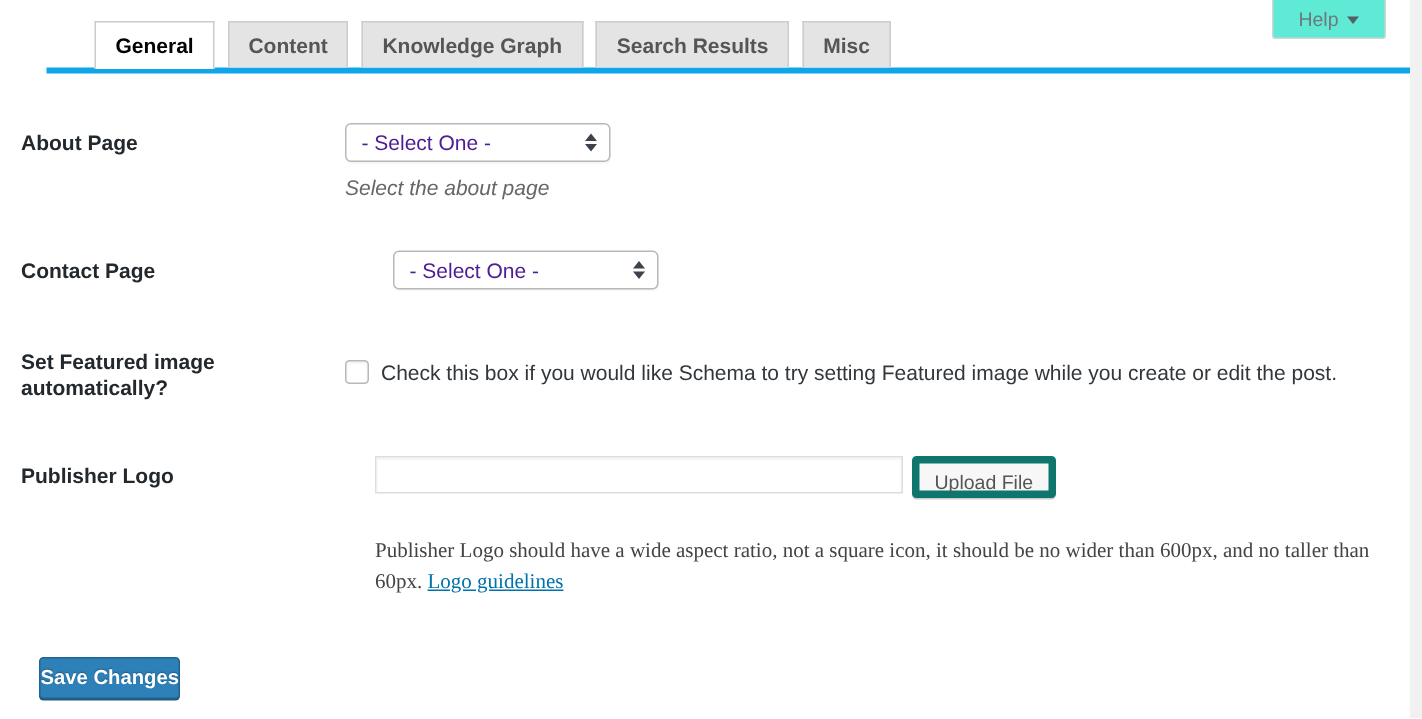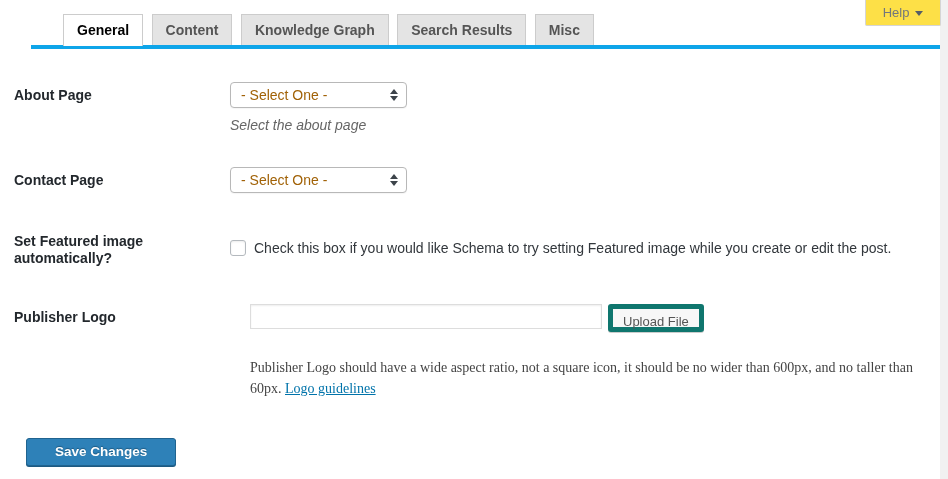--- a/index.html
+++ b/index.html
@@ -16,23 +16,23 @@
     overflow:hidden;
   }
   
   .gutter {
     position:absolute; top:0; right:0;
     width:8px; height:100%;
     background:#f1f1f1;
   }
   
   .help-tab {
-    position:absolute; top:0; right:7px;
+    position:absolute; top:0; right:24px;
     width:76px; height:26px;
-    background:#fde047;
+    background:#5eead4;
     border:1px solid #d5d5d5;
     border-top:none;
     border-radius:0 0 2px 2px;
     display:flex; align-items:center; justify-content:center;
     gap:6px;
     font-size:13px; color:#72777c;
     cursor:pointer;
     z-index:5;
   }
   .help-arrow {
@@ -68,41 +68,41 @@
     color:#000;
     margin-bottom:-1px;
     padding-bottom:8px;
     position:relative;
     cursor:default;
   }
   
   .form { padding-left:14px; }
   .row { display:flex; }
   .row-about    { margin-top:33px; }
-  .row-contact  { margin-top:34px; }
+  .row-contact  { margin-top:34px;gap:32px; }
   .row-featured { margin-top:40px; }
   .row-logo     { margin-top:37px;gap:20px; }
   .th {
     flex:none; width:216px;
     font-size:14px; font-weight:bold;
     color:#23282d;
     line-height:17px;
     padding-top:5px;
   }
   .row-featured .th { padding-top:0; }
   .td { flex:1; min-width:0; padding-right:20px; }
   
   .select {
     width:177px; height:26px;
     background:#fff;
     border:1px solid #b8b8b8;
     border-radius:4px;
     display:flex; align-items:center;
     padding:0 8px 0 10px;
-    font-size:14px; color:#a16207;
+    font-size:14px; color:#4c1d95;
     cursor:pointer;
     box-shadow:0 1px 1px rgba(0,0,0,0.04);
     justify-content:flex-end;
   }
   .select .select-value { flex:1; }
   .stepper { display:flex; flex-direction:column; align-items:center; gap:2px; }
   .stepper .up {
     width:0;height:0;
     border-left:4px solid transparent;border-right:4px solid transparent;
     border-bottom:5px solid #3c434a;
@@ -170,21 +170,21 @@
   }
   .logo-desc a {
     color:#0073aa;
     text-decoration:underline;
     cursor:pointer;
   }
   
   .save-wrap { padding:39px 0 0 12px; }
   .save-btn {
     height:28px;
-    padding:0 28px;
+    padding:0 0;
     background:#2e81b8;
     border:1px solid #20638f;
     border-radius:3px;
     font-family:"Liberation Sans", sans-serif;
     font-size:13.5px; font-weight:bold; color:#fff;
     line-height:26px;
     cursor:pointer;
     box-shadow:0 1px 0 #1d5a82;
     text-shadow:0 -1px 1px #1d5a82;
   }

